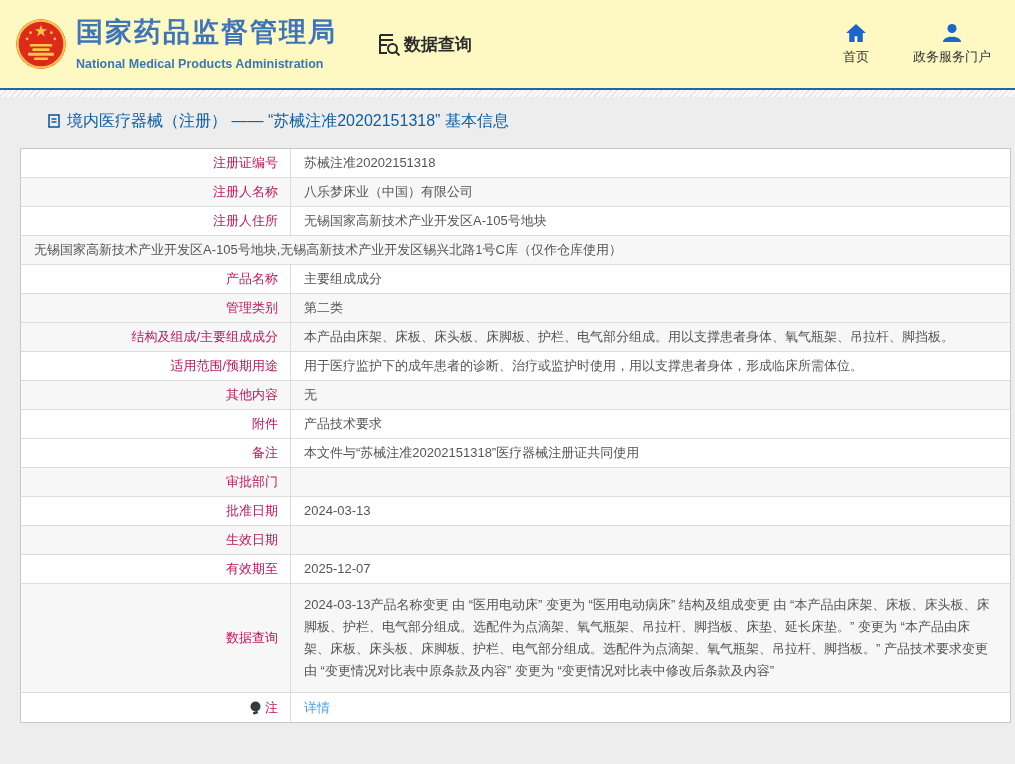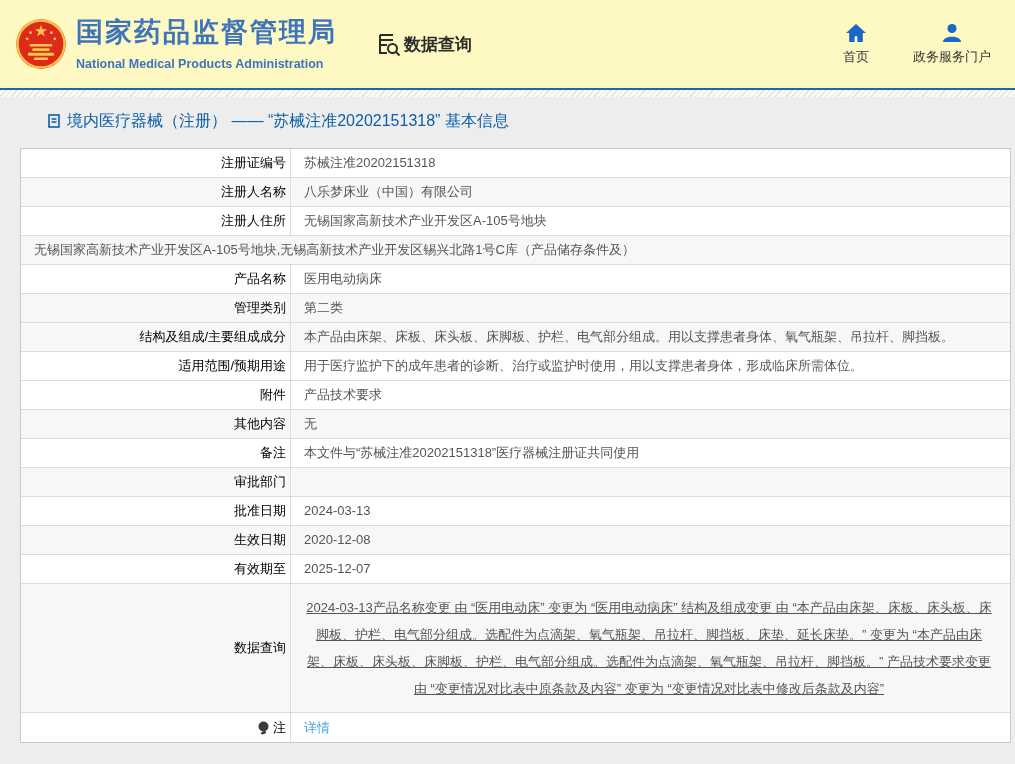--- a/index.html
+++ b/index.html
@@ -50,33 +50,32 @@
     min-height:29px;
     border-bottom:1px solid #dcdcdc;
     background:#fff;
   }
   .row:last-child { border-bottom:none; }
   .row.alt { background:#f7f7f7; }
   .label-cell {
     width:270px; flex:0 0 270px;
     border-right:1px solid #dcdcdc;
     display:flex; justify-content:flex-end; align-items:center;
-    padding-right:4px; text-align:left;
-    font-size:13px; color:#000000;
+    padding-right:12px; text-align:left;
+    font-size:13px; color:#be185d;
   }
   .value-cell {
     flex:1;
     display:flex; align-items:center;
     padding:2px 16px 2px 13px;
     font-size:13px; color:#555;
     line-height:20px;
-    text-align:center;
   }
   .row.tall { min-height:90px; }
-  .row.tall .value-cell { align-items:flex-start; padding-top:10px; padding-bottom:10px; line-height:27px;text-decoration:underline; }
+  .row.tall .value-cell { align-items:flex-start; padding-top:10px; padding-bottom:10px; line-height:22px; }
   .note-icon { margin-right:3px; display:inline-flex; }
   .detail-link { color:#4aa3e0; text-decoration:none; font-size:13px; cursor:pointer; }
   .bc-icon { display:inline-flex; }
 </style>
 </head>
 <body>
 
 <div class="header">
   <div class="brand">
     <svg class="emblem" viewBox="0 0 60 60">
@@ -147,60 +146,59 @@
       </div>
       <div class="row alt">
         <div class="label-cell">注册人名称</div>
         <div class="value-cell">八乐梦床业（中国）有限公司</div>
       </div>
       <div class="row">
         <div class="label-cell">注册人住所</div>
         <div class="value-cell">无锡国家高新技术产业开发区A-105号地块</div>
       </div>
       <div class="row alt">
-        <div class="value-cell">无锡国家高新技术产业开发区A-105号地块,无锡高新技术产业开发区锡兴北路1号C库（产品储存条件及）</div>
+        <div class="value-cell">无锡国家高新技术产业开发区A-105号地块,无锡高新技术产业开发区锡兴北路1号C库（仅作仓库使用）</div>
       </div>
       <div class="row">
         <div class="label-cell">产品名称</div>
-        <div class="value-cell">医用电动病床</div>
+        <div class="value-cell">主要组成成分</div>
       </div>
       <div class="row alt">
         <div class="label-cell">管理类别</div>
         <div class="value-cell">第二类</div>
       </div>
       <div class="row alt">
         <div class="label-cell">结构及组成/主要组成成分</div>
         <div class="value-cell">本产品由床架、床板、床头板、床脚板、护栏、电气部分组成。用以支撑患者身体、氧气瓶架、吊拉杆、脚挡板。</div>
       </div>
       <div class="row">
         <div class="label-cell">适用范围/预期用途</div>
         <div class="value-cell">用于医疗监护下的成年患者的诊断、治疗或监护时使用，用以支撑患者身体，形成临床所需体位。</div>
       </div>
+      <div class="row alt">
+        <div class="label-cell">其他内容</div>
+        <div class="value-cell">无</div>
+      </div>
       <div class="row">
         <div class="label-cell">附件</div>
         <div class="value-cell">产品技术要求</div>
       </div>
-      <div class="row alt">
-        <div class="label-cell">其他内容</div>
-        <div class="value-cell">无</div>
-      </div>
       <div class="row">
         <div class="label-cell">备注</div>
         <div class="value-cell">本文件与“苏械注准20202151318”医疗器械注册证共同使用</div>
       </div>
       <div class="row alt">
         <div class="label-cell">审批部门</div>
       </div>
       <div class="row">
         <div class="label-cell">批准日期</div>
         <div class="value-cell">2024-03-13</div>
       </div>
       <div class="row alt">
         <div class="label-cell">生效日期</div>
-        <div class="value-cell">2020-12-08</div>
       </div>
       <div class="row">
         <div class="label-cell">有效期至</div>
         <div class="value-cell">2025-12-07</div>
       </div>
       <div class="row alt tall">
         <div class="label-cell">数据查询</div>
         <div class="value-cell">2024-03-13产品名称变更 由 “医用电动床” 变更为 “医用电动病床” 结构及组成变更 由 “本产品由床架、床板、床头板、床脚板、护栏、电气部分组成。选配件为点滴架、氧气瓶架、吊拉杆、脚挡板、床垫、延长床垫。” 变更为 “本产品由床架、床板、床头板、床脚板、护栏、电气部分组成。选配件为点滴架、氧气瓶架、吊拉杆、脚挡板。” 产品技术要求变更 由 “变更情况对比表中原条款及内容” 变更为 “变更情况对比表中修改后条款及内容”</div>
       </div>
       <div class="row" id="note-row">

